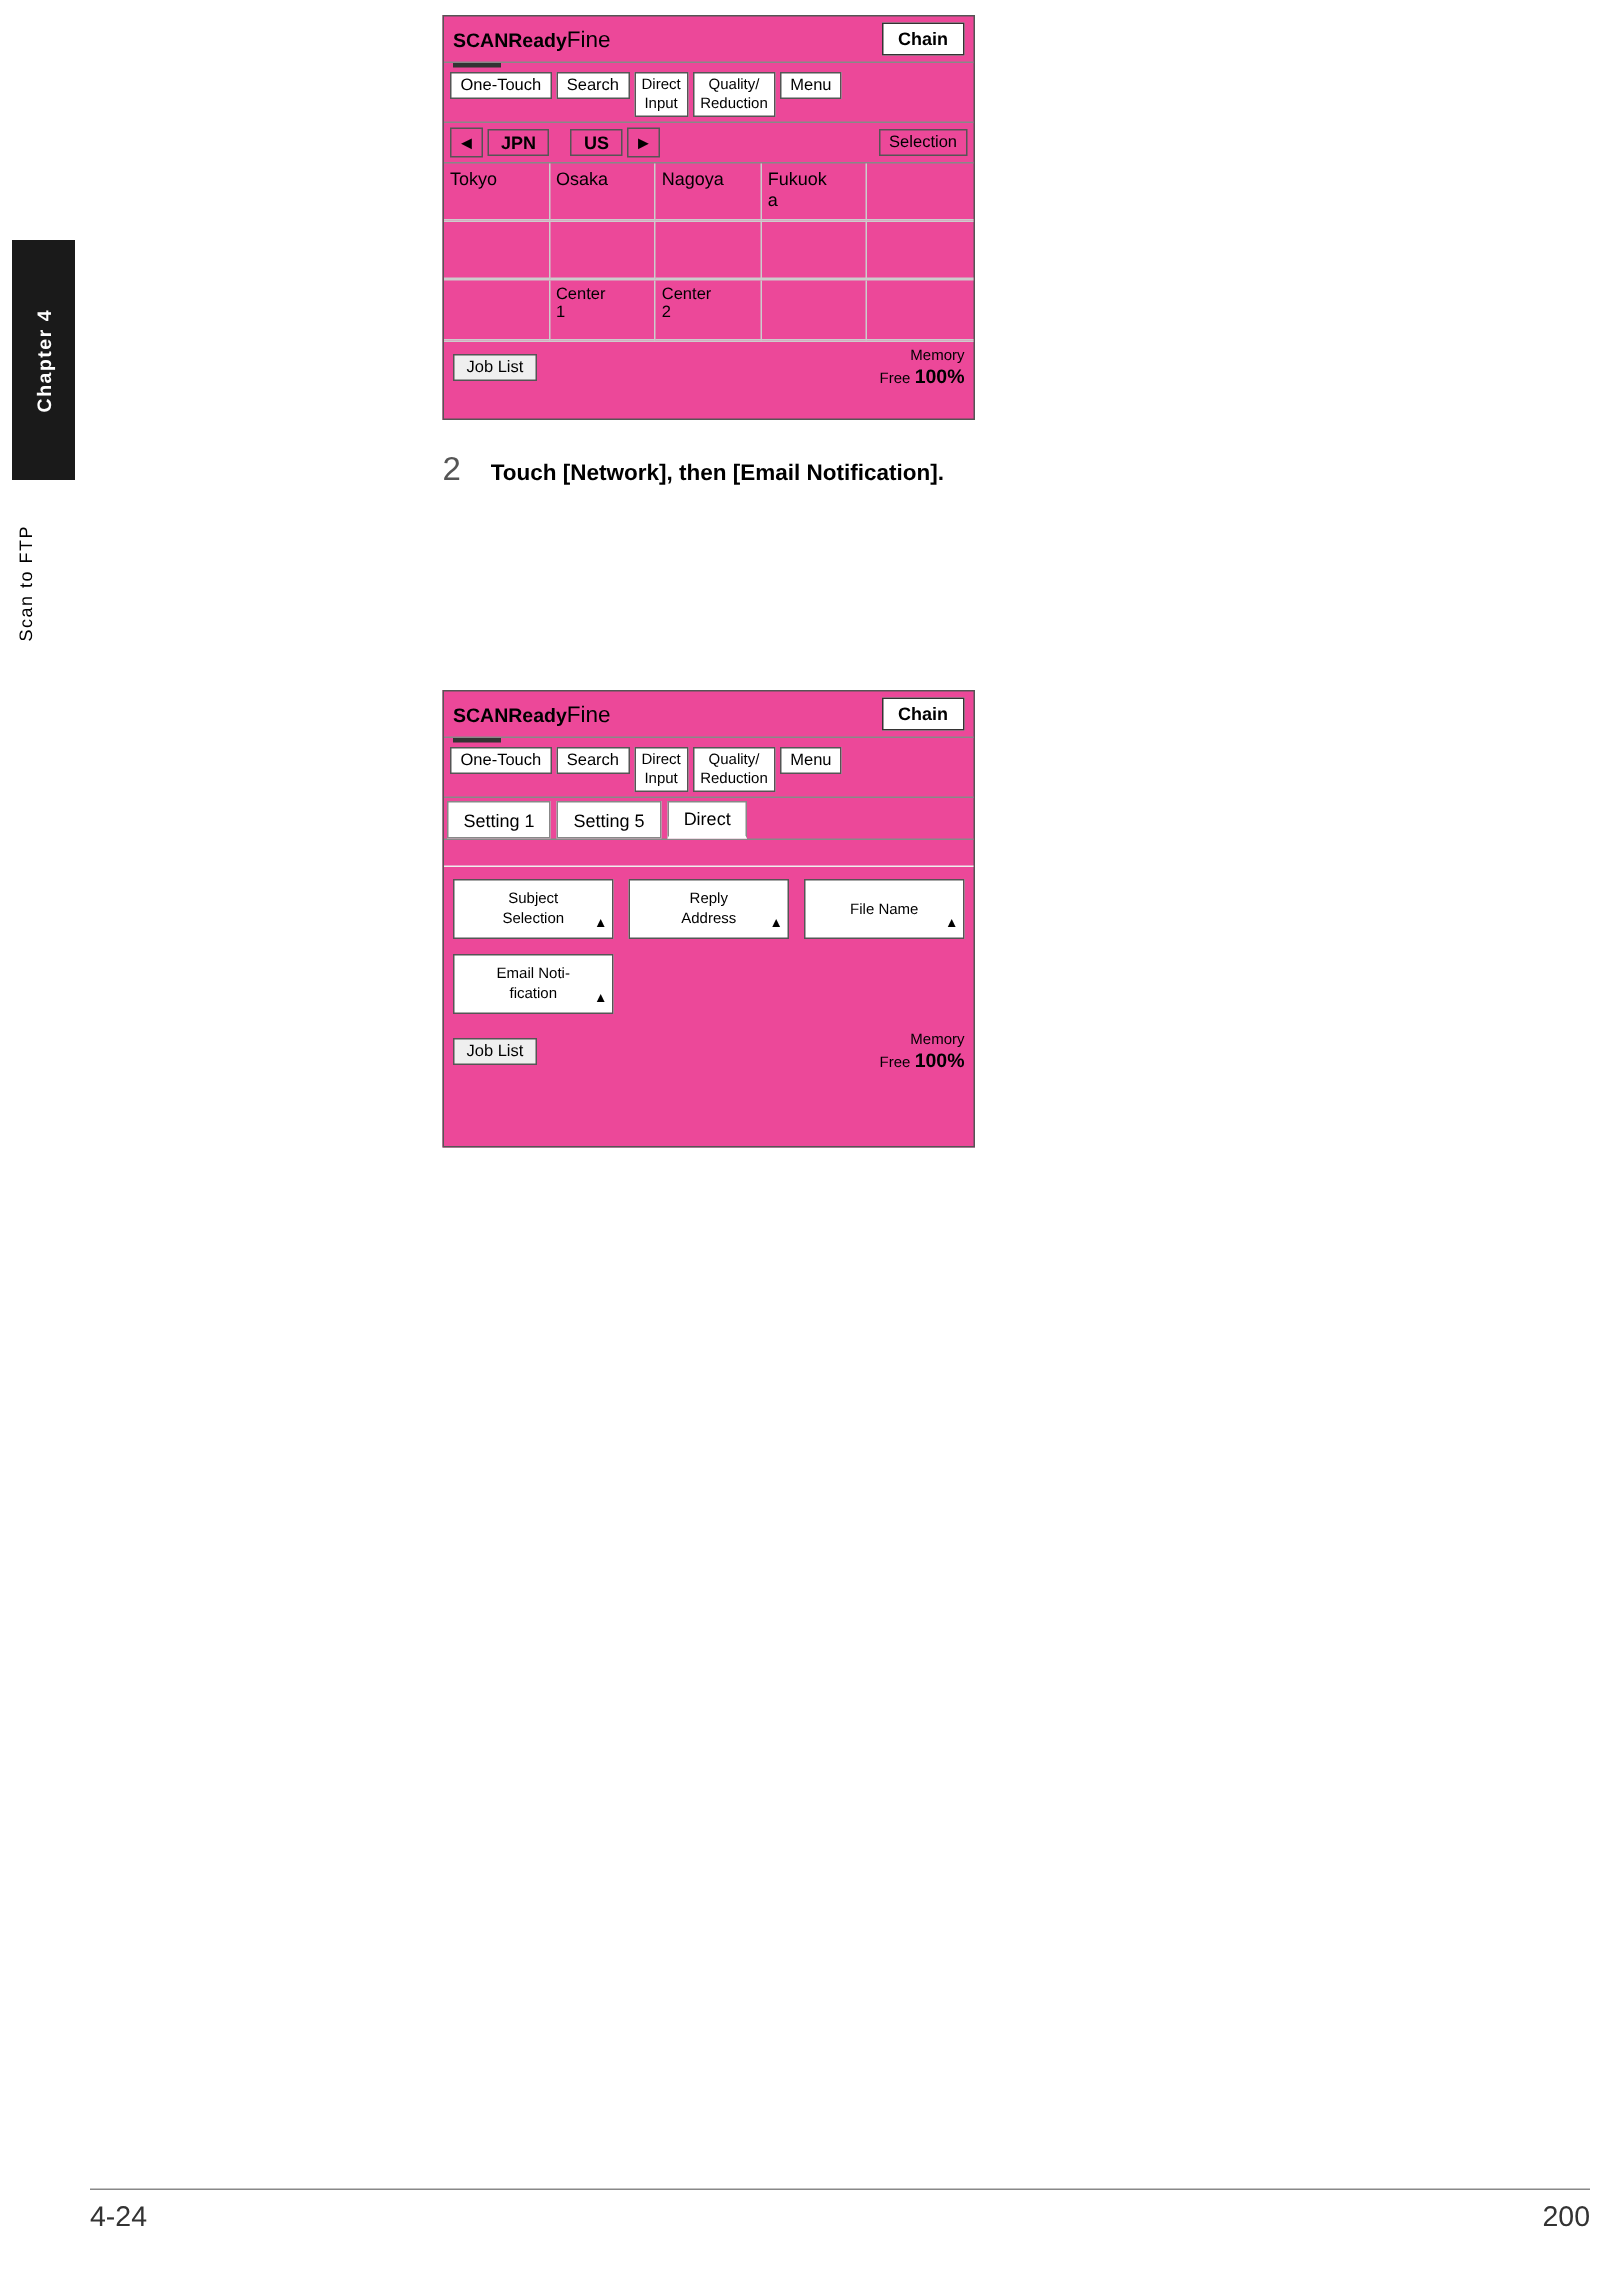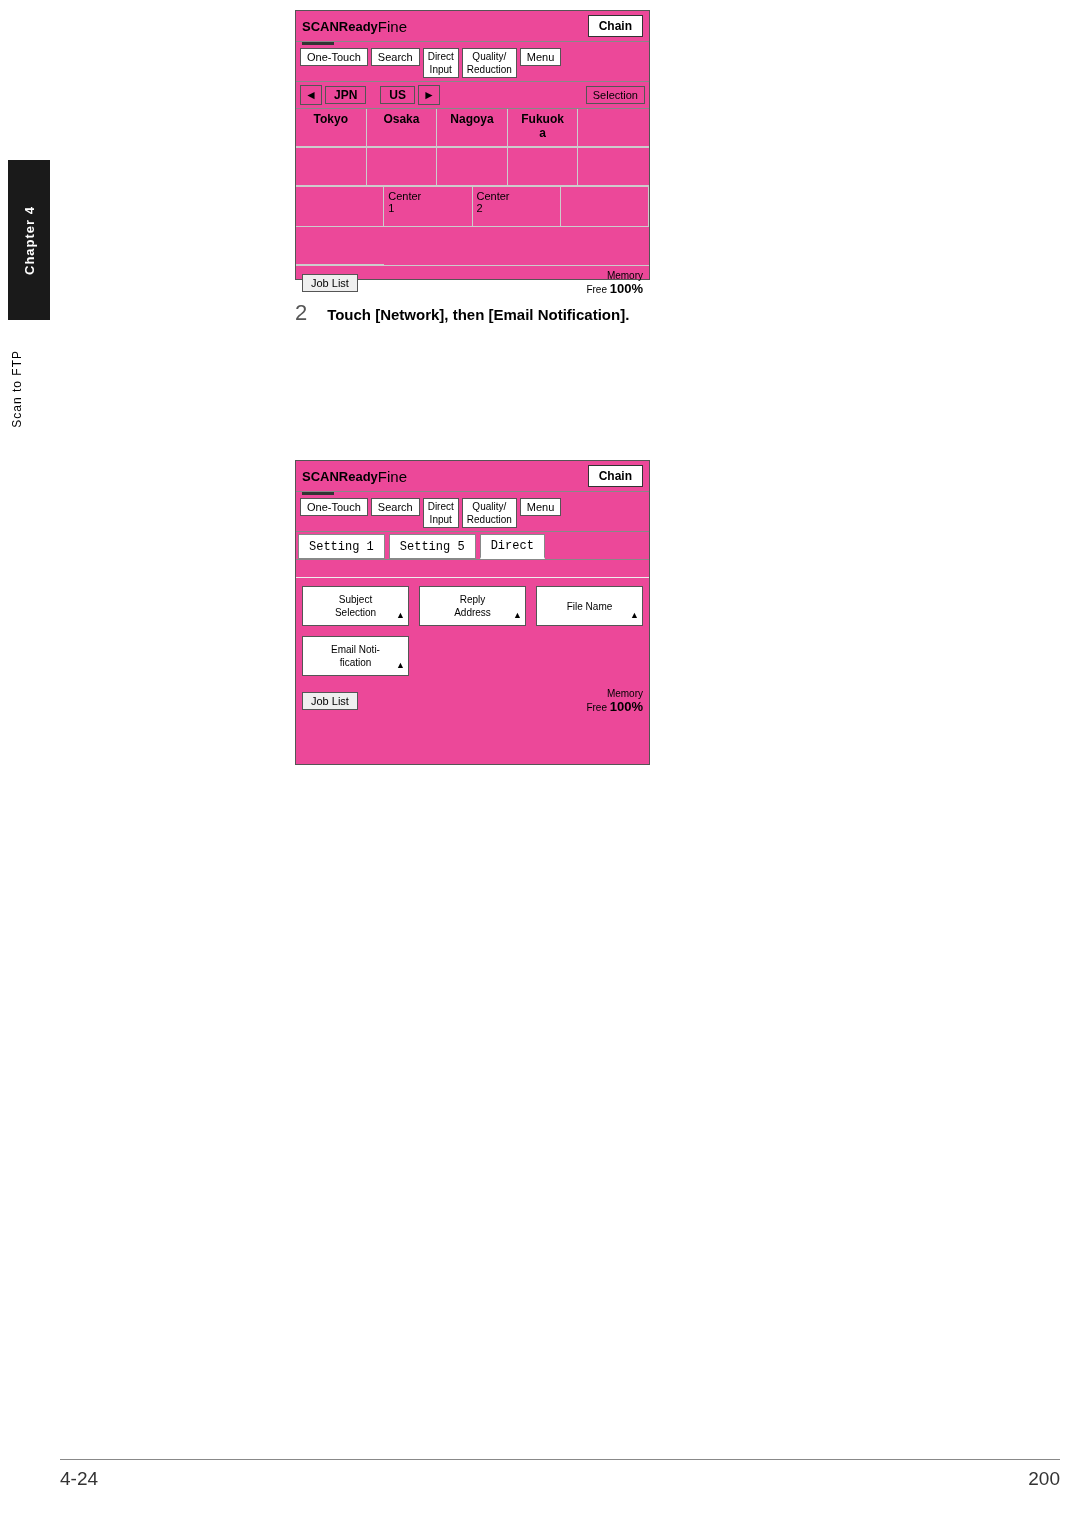--- a/index.html
+++ b/index.html
@@ -157,23 +157,22 @@
     .scan-cell {
       border-right: 1px solid #ccc;
       border-bottom: 1px solid #ccc;
       min-height: 38px;
       padding: 3px 4px;
       font-size: 11px;
       vertical-align: top;
     }
     .scan-cell:last-child { border-right: none; }
     .scan-cell-bold {
-      font-weight: bold;
-      font-size: 12px;
-      text-align: center;
+      font-weight: normal;
+      font-size: 12px;
     }
 
     .scan-footer {
       display: flex;
       align-items: center;
       justify-content: space-between;
       padding: 4px 6px;
       font-size: 11px;
     }
     .footer-joblist-btn {
@@ -198,21 +197,20 @@
       border-bottom: 1px solid #888;
       font-size: 12px;
     }
     .scan-tab {
       border: 1px solid #888;
       padding: 4px 10px;
       margin: 2px 2px 0;
       cursor: pointer;
       background: #fff;
       font-size: 12px;
-      font-family: Liberation Mono, monospace;
     }
     .scan-tab-active {
       background: #fff;
       border-bottom: 2px solid #fff;
     }
 
     .scan-network-grid {
       padding: 8px 6px;
       display: grid;
       grid-template-columns: repeat(3, 1fr);
@@ -301,21 +299,21 @@
     </div>
 
     <div style="display:grid; grid-template-columns: repeat(5,1fr); border-bottom:1px solid #ccc;">
       <div class="scan-cell" style="border-right:1px solid #ccc; min-height:36px;"></div>
       <div class="scan-cell" style="border-right:1px solid #ccc;"></div>
       <div class="scan-cell" style="border-right:1px solid #ccc;"></div>
       <div class="scan-cell" style="border-right:1px solid #ccc;"></div>
       <div class="scan-cell"></div>
     </div>
 
-    <div style="display:grid; grid-template-columns: repeat(4,1fr); border-bottom:1px solid #ccc;">
+    <div style="display:grid; grid-template-columns: repeat(5,1fr); border-bottom:1px solid #ccc;">
       <div class="scan-cell" style="border-right:1px solid #ccc; min-height:40px;"></div>
       <div class="scan-cell" style="border-right:1px solid #ccc; font-size:11px;">Center<br>1</div>
       <div class="scan-cell" style="border-right:1px solid #ccc; font-size:11px;">Center<br>2</div>
       <div class="scan-cell" style="border-right:1px solid #ccc;"></div>
       <div class="scan-cell"></div>
     </div>
   </div>
 
   <div class="scan-footer">
     <button class="footer-joblist-btn">Job List</button>

